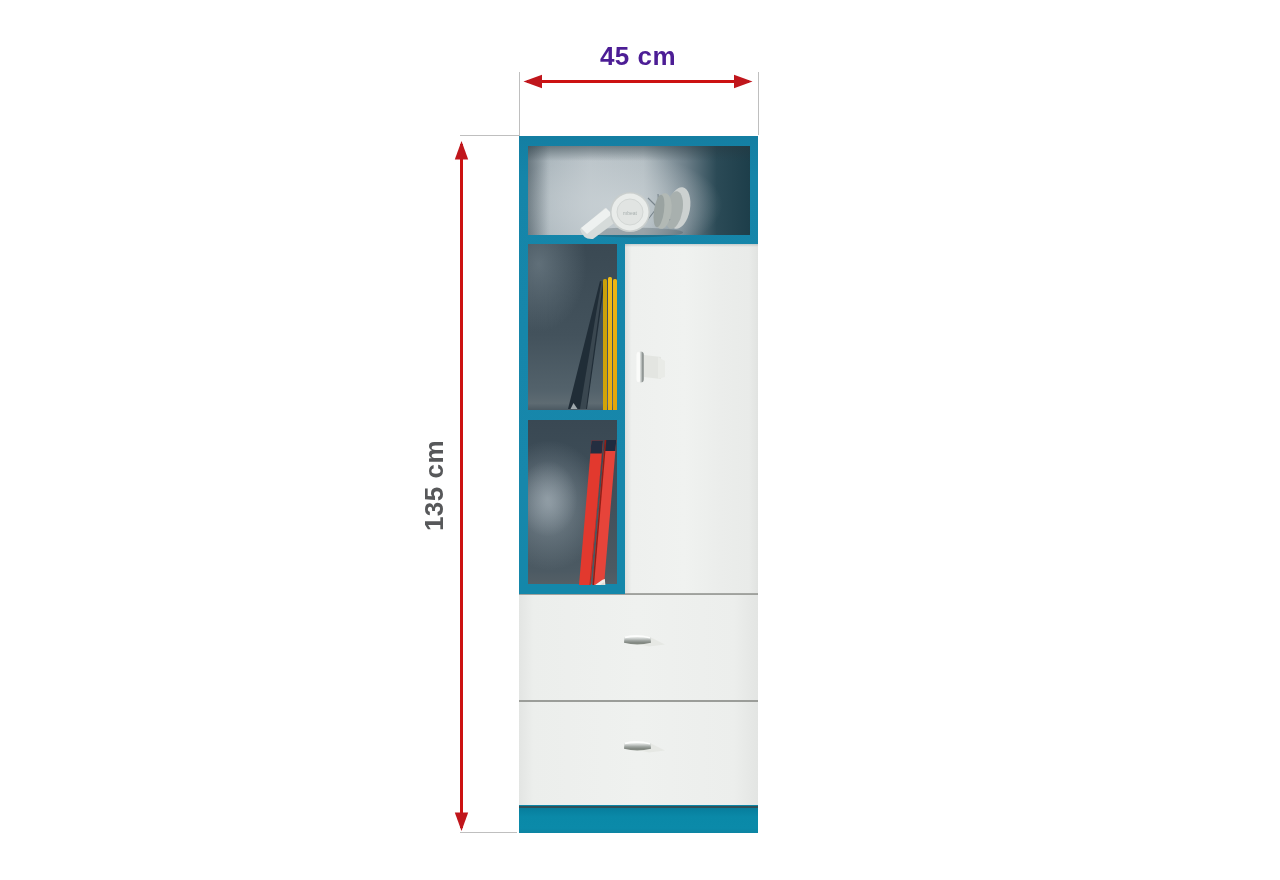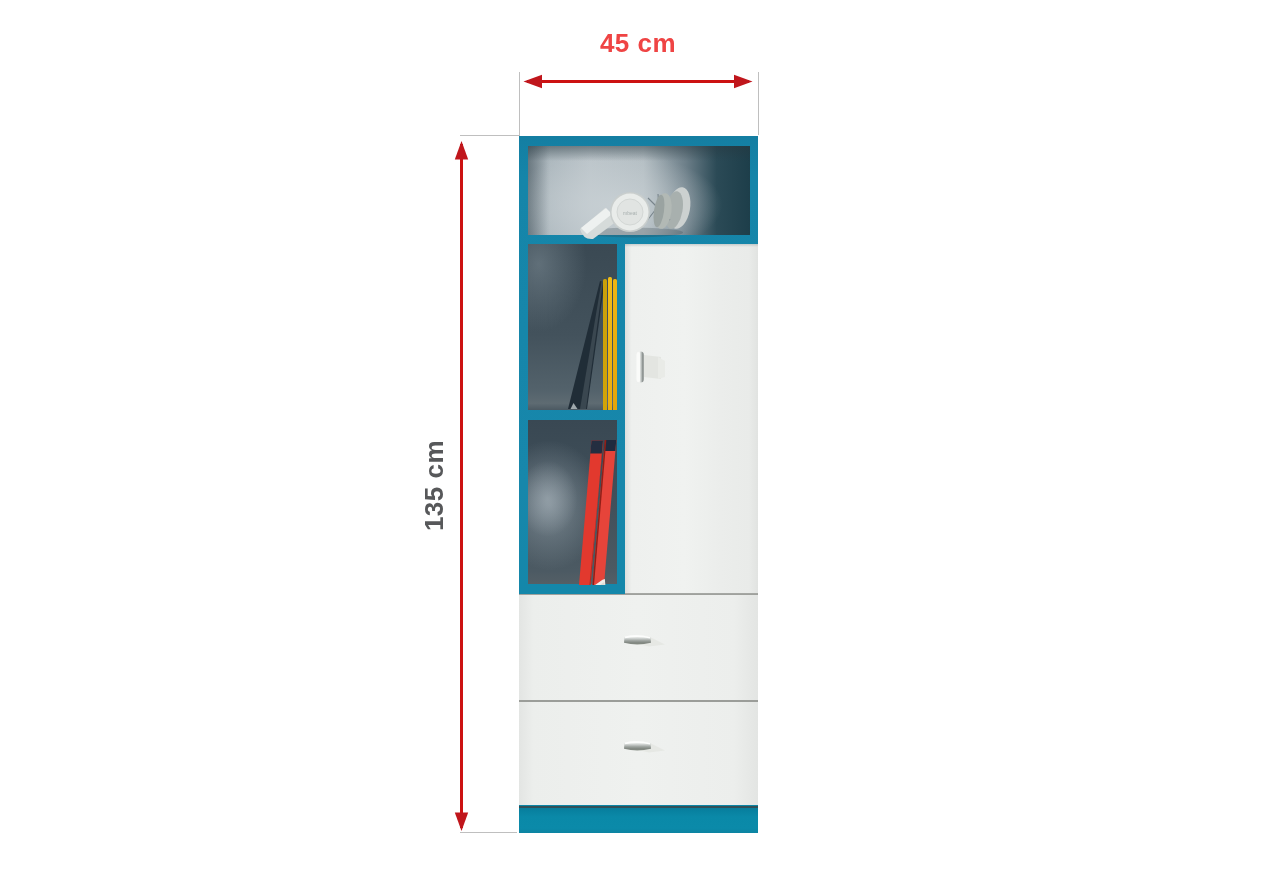--- a/index.html
+++ b/index.html
@@ -3,21 +3,21 @@
 <meta charset="utf-8">
 <style>
   html,body{margin:0;padding:0;}
   body{width:1280px;height:880px;background:#ffffff;position:relative;overflow:hidden;
        font-family:"Liberation Sans", sans-serif;}
   .abs{position:absolute;}
 </style>
 </head>
 <body>
 
-<div class="abs" style="left:558px;top:28px;width:160px;text-align:center;font-size:26px;font-weight:bold;letter-spacing:0.5px;color:#ef4444;">45 cm</div>
+<div class="abs" style="left:558px;top:41px;width:160px;text-align:center;font-size:26px;font-weight:bold;letter-spacing:0.5px;color:#4c1d95;">45 cm</div>
 
 <svg class="abs" style="left:515px;top:68px;" width="247" height="28" viewBox="0 0 247 28">
   <line x1="12" y1="13.5" x2="234" y2="13.5" stroke="#cc1112" stroke-width="3"></line>
   <polygon points="8.5,13.5 27,6.8 27,20.2" fill="#c0161c"></polygon>
   <polygon points="237.5,13.5 219,6.8 219,20.2" fill="#c0161c"></polygon>
 </svg>
 
 <div class="abs" style="left:519px;top:72px;width:1px;height:63px;background:#bfbfbf;"></div>
 
 <div class="abs" style="left:758px;top:72px;width:1px;height:63px;background:#bfbfbf;"></div>

